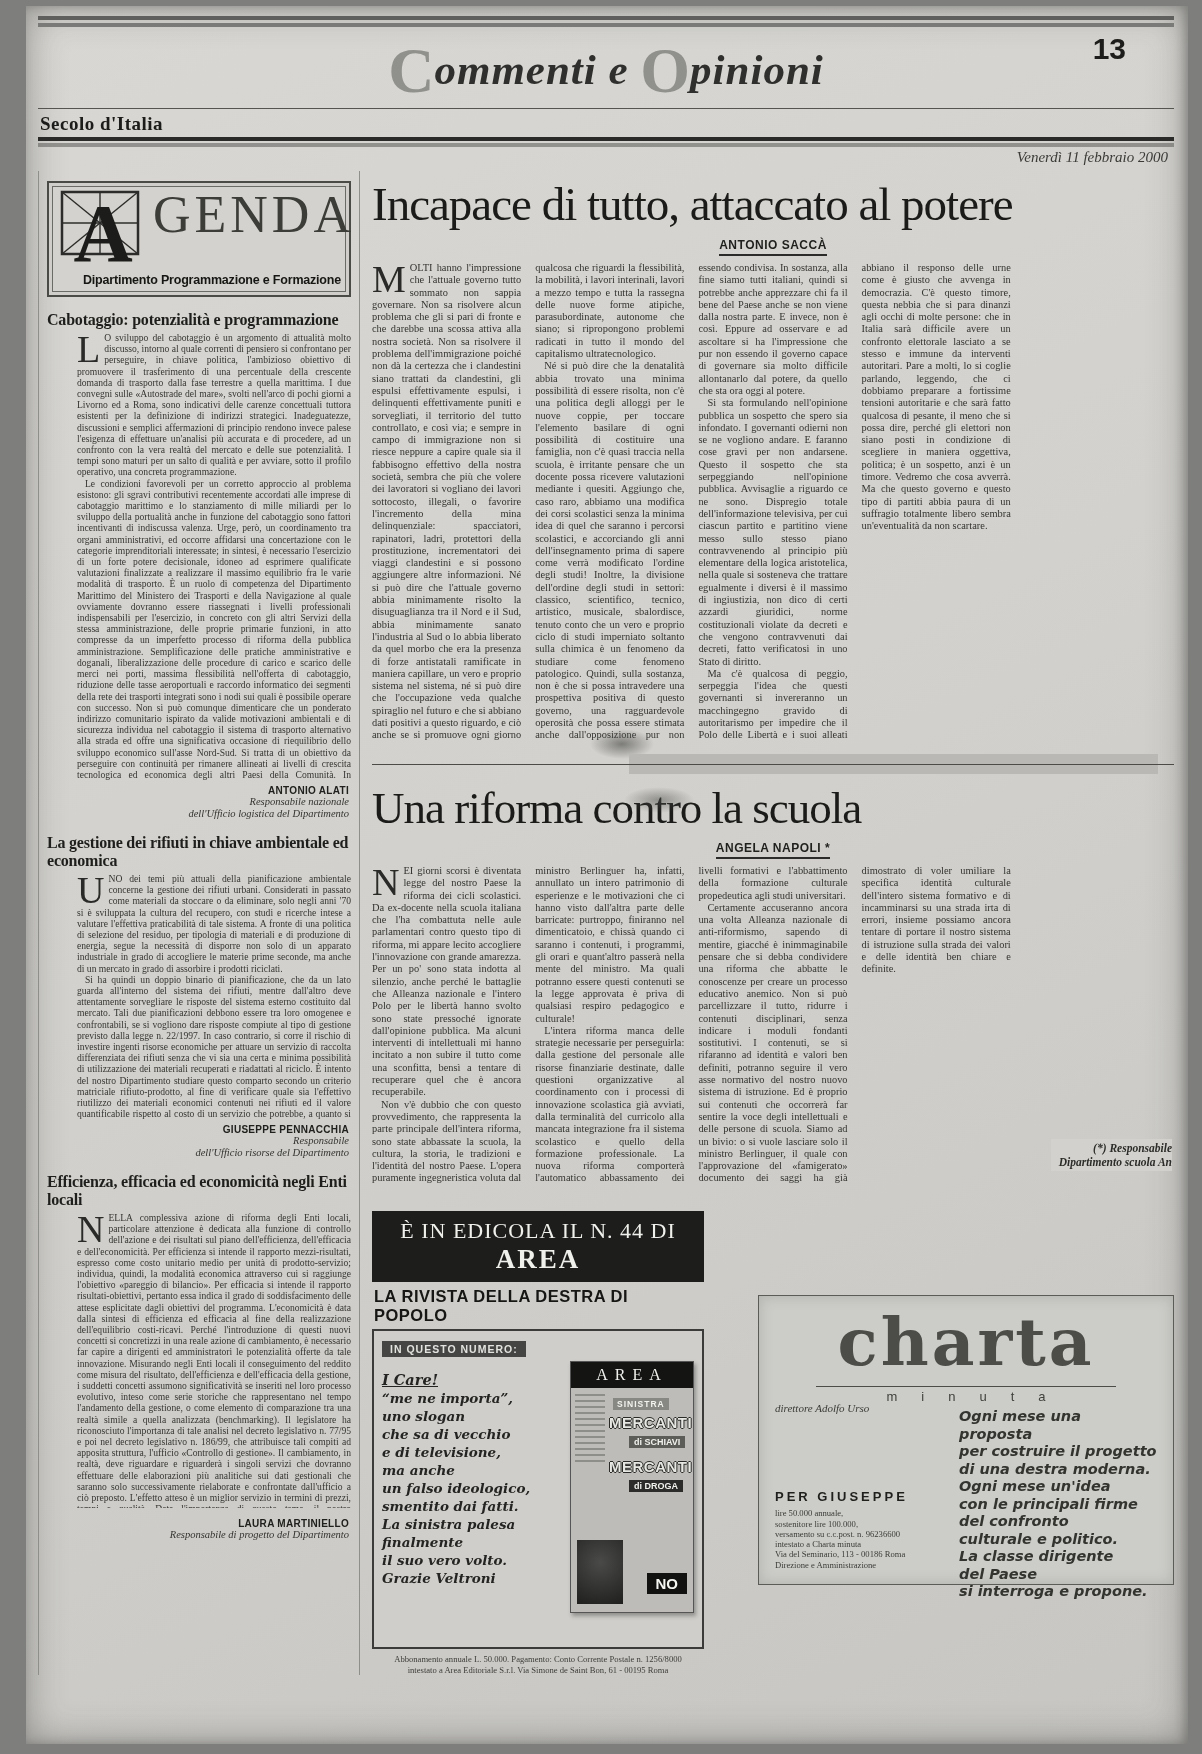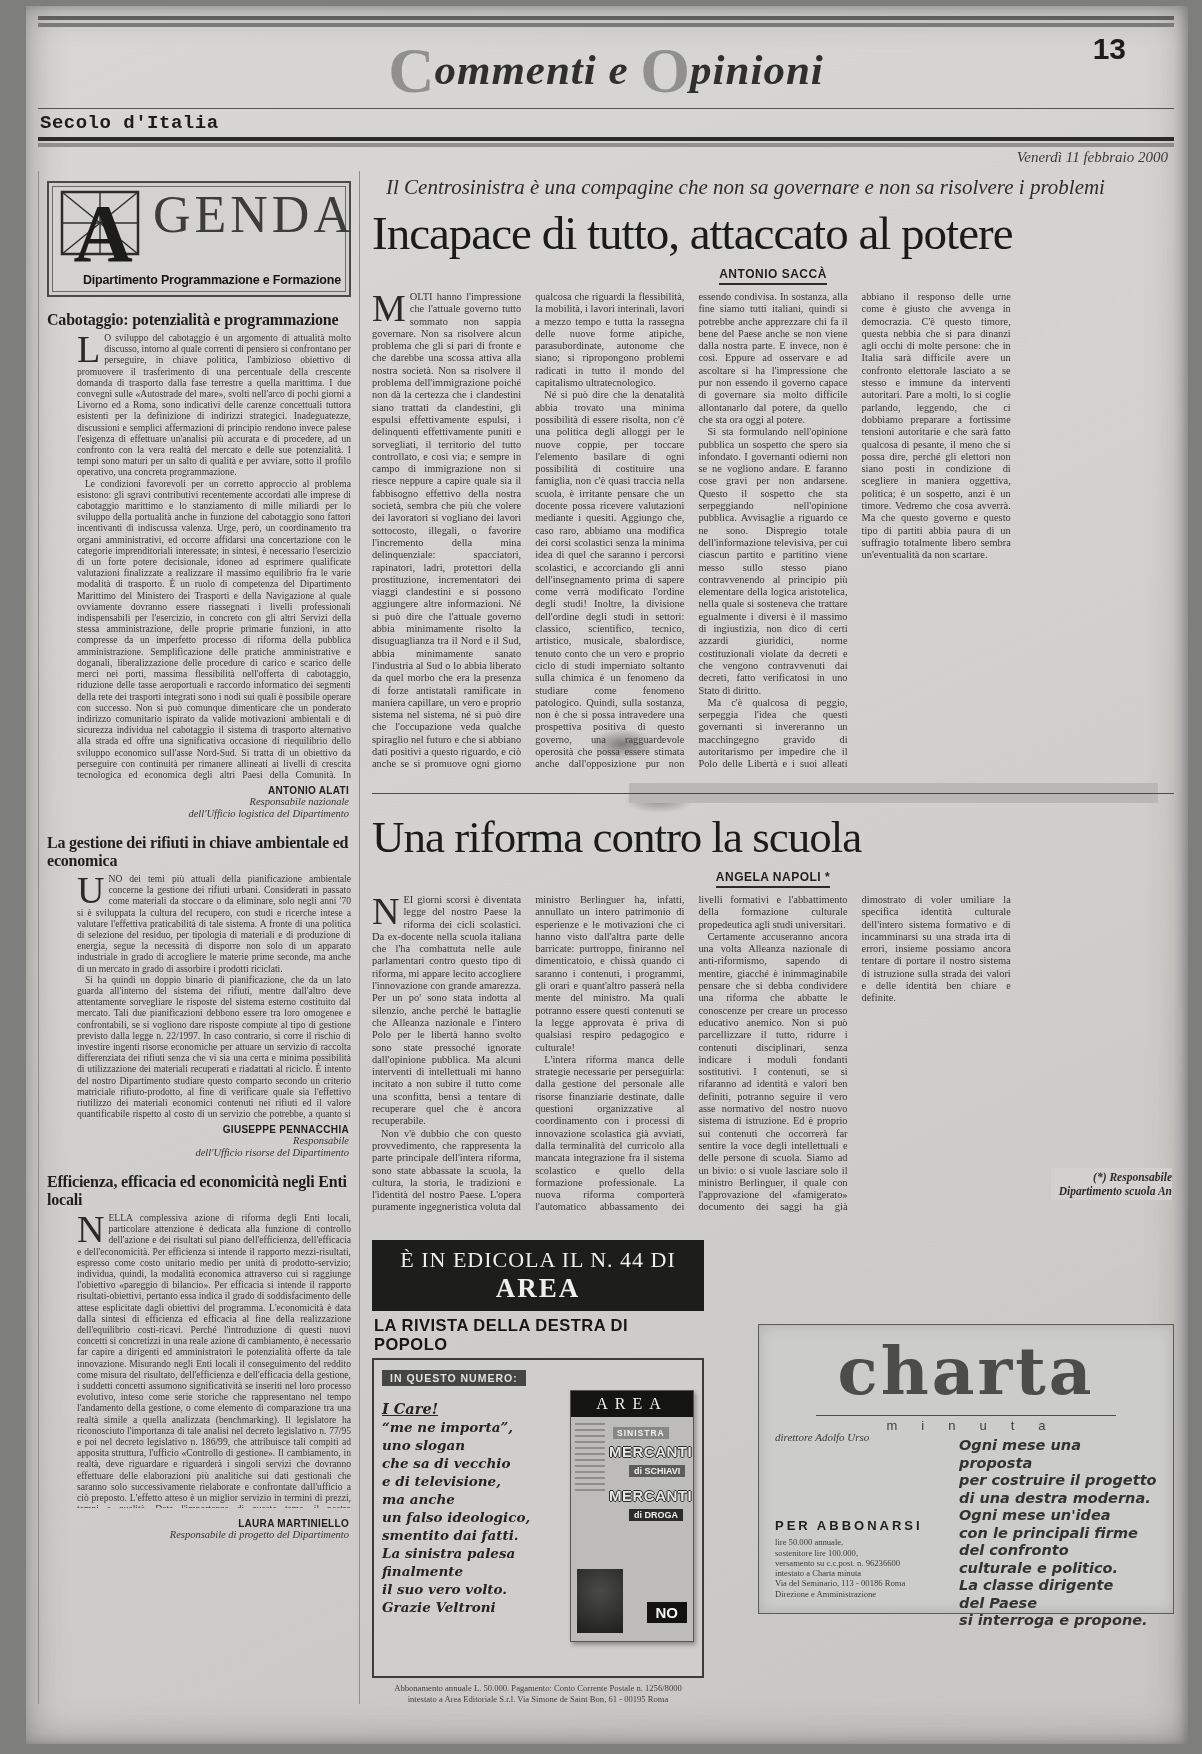--- a/index.html
+++ b/index.html
@@ -22,21 +22,21 @@
   .rule-band{height:4px;background:#5f5f5d;box-shadow:0 7px 0 #7a7a78;}
   .section-header{position:relative;height:72px;margin-top:14px;}
   .section-title{
     position:absolute;left:0;right:0;top:0;text-align:center;
     font-style:italic;font-weight:bold;font-size:43px;color:#2f2f2d;
     letter-spacing:1px;margin:0;
   }
   .bigcap{font-style:normal;font-size:64px;color:#90908d;font-weight:bold;vertical-align:-8px;letter-spacing:0;}
   .pagenum{position:absolute;right:48px;top:-2px;font-family:"Liberation Sans",sans-serif;font-weight:bold;font-size:30px;color:#1d1d1b;}
   .thin-rule{height:1px;background:#55554f;margin-top:2px;}
-  .masthead-row{display:flex;justify-content:space-between;align-items:center;height:24px;padding:2px 2px 0 2px;font-family:Liberation Mono, monospace;}
+  .masthead-row{display:flex;justify-content:space-between;align-items:flex-end;height:24px;padding:2px 2px 0 2px;}
   .masthead{font-weight:bold;font-size:19px;color:#1c1c1a;letter-spacing:.5px;}
   .heavy-rule{height:4px;background:#2a2a28;margin-top:2px;box-shadow:0 6px 0 rgba(90,90,88,.55);}
   .date-row{text-align:right;font-size:15px;color:#3a3a38;padding:8px 6px 0 0;height:18px;font-style:italic;}
   
   .content{display:flex;gap:12px;margin-top:4px;}
   
   .sidebar{width:322px;flex:none;border-left:1px solid #8e8e8a;border-right:1px solid #8e8e8a;padding:0 8px;box-sizing:border-box;}
   .agenda-box{border:2px solid #4a4a46;box-shadow:inset 0 0 0 3px #cfcecb, inset 0 0 0 4px #6a6a66;padding:8px;height:96px;position:relative;margin-top:10px;background:#d3d2ce;}
   .agenda-logo{position:absolute;left:10px;top:6px;}
   .agenda-word{position:absolute;left:104px;top:2px;font-size:52px;letter-spacing:4px;color:#3c3c38;font-family:"Liberation Serif",serif;}
@@ -190,21 +190,20 @@
           <div class="ag-role">
               <div class="bl">Responsabile di progetto del Dipartimento</div>
             </div>
         </div>
       </article>
 
     </aside>
 
     <main class="main">
 
-      <div class="kicker">Il Centrosinistra è una compagine che non sa governare e non sa risolvere i problemi</div>
       <h2 class="headline">Incapace di tutto, attaccato al potere</h2>
       <div class="byline"><span>ANTONIO SACCÀ</span></div>
 
       <div class="cols cols5a drop">
           <p>MOLTI hanno l'impressione che l'attuale governo tutto sommato non sappia governare. Non sa risolvere alcun problema che gli si pari di fronte e che darebbe una scossa attiva alla nostra società. Non sa risolvere il problema dell'immigrazione poiché non dà la certezza che i clandestini siano trattati da clandestini, gli espulsi effettivamente espulsi, i delinquenti effettivamente puniti e sorvegliati, il territorio del tutto controllato, e così via; e sempre in campo di immigrazione non si riesce neppure a capire quale sia il fabbisogno effettivo della nostra società, sembra che più che volere dei lavoratori si vogliano dei lavori sottocosto, illegali, o favorire l'incremento della mina delinquenziale: spacciatori, rapinatori, ladri, protettori della prostituzione, incrementatori dei viaggi clandestini e si possono aggiungere altre informazioni. Né si può dire che l'attuale governo abbia minimamente risolto la disuguaglianza tra il Nord e il Sud, abbia minimamente sanato l'industria al Sud o lo abbia liberato da quel morbo che era la presenza di forze antistatali ramificate in maniera capillare, un vero e proprio sistema nel sistema, né si può dire che l'occupazione veda qualche spiraglio nel futuro e che si abbiano dati positivi a questo riguardo, e ciò anche se si promuove ogni giorno qualcosa che riguardi la flessibilità, la mobilità, i lavori interinali, lavori a mezzo tempo e tutta la rassegna delle nuove forme atipiche, parasubordinate, autonome che siano; si ripropongono problemi radicati in tutto il mondo del capitalismo ultratecnologico.</p>
           <p>Né si può dire che la denatalità abbia trovato una minima possibilità di essere risolta, non c'è una politica degli alloggi per le nuove coppie, per toccare l'elemento basilare di ogni possibilità di costituire una famiglia, non c'è quasi traccia nella scuola, è irritante pensare che un docente possa ricevere valutazioni mediante i quesiti. Aggiungo che, caso raro, abbiamo una modifica dei corsi scolastici senza la minima idea di quel che saranno i percorsi scolastici, e accorciando gli anni dell'insegnamento prima di sapere come verrà modificato l'ordine degli studi! Inoltre, la divisione dell'ordine degli studi in settori: classico, scientifico, tecnico, artistico, musicale, sbalordisce, tenuto conto che un vero e proprio ciclo di studi imperniato soltanto sulla chimica è un fenomeno da studiare come fenomeno patologico. Quindi, sulla sostanza, non è che si possa intravedere una prospettiva positiva di questo governo, una ragguardevole operosità che possa essere stimata anche dall'opposizione pur non essendo condivisa. In sostanza, alla fine siamo tutti italiani, quindi si potrebbe anche apprezzare chi fa il bene del Paese anche se non viene dalla nostra parte. E invece, non è così. Eppure ad osservare e ad ascoltare si ha l'impressione che pur non essendo il governo capace di governare sia molto difficile allontanarlo dal potere, da quello che sta ora oggi al potere.</p>
           <p>Si sta formulando nell'opinione pubblica un sospetto che spero sia infondato. I governanti odierni non se ne vogliono andare. E faranno cose gravi per non andarsene. Questo il sospetto che sta serpeggiando nell'opinione pubblica. Avvisaglie a riguardo ce ne sono. Dispregio totale dell'informazione televisiva, per cui ciascun partito e partitino viene messo sullo stesso piano contravvenendo al principio più elementare della logica aristotelica, nella quale si sosteneva che trattare egualmente i diversi è il massimo di ingiustizia, non dico di certi azzardi giuridici, norme costituzionali violate da decreti e che vengono contravvenuti dai decreti, fatto verificatosi in uno Stato di diritto.</p>
           <p>Ma c'è qualcosa di peggio, serpeggia l'idea che questi governanti si invereranno un macchingegno gravido di autoritarismo per impedire che il Polo delle Libertà e i suoi alleati abbiano il responso delle urne come è giusto che avvenga in democrazia. C'è questo timore, questa nebbia che si para dinanzi agli occhi di molte persone: che in Italia sarà difficile avere un confronto elettorale lasciato a se stesso e immune da interventi autoritari. Pare a molti, lo si coglie parlando, leggendo, che ci dobbiamo preparare a fortissime tensioni autoritarie e che sarà fatto qualcosa di pesante, il meno che si possa dire, perché gli elettori non siano posti in condizione di scegliere in maniera oggettiva, politica; è un sospetto, anzi è un timore. Vedremo che cosa avverrà. Ma che questo governo e questo tipo di partiti abbia paura di un suffragio totalmente libero sembra un'eventualità da non scartare.</p>
         </div>
 
@@ -270,21 +269,21 @@
               <div class="bl">intestato a Area Editoriale S.r.l. Via Simone de Saint Bon, 61 - 00195 Roma</div>
             </div>
         </div>
 
         <div class="right-stack">
           <div class="charta">
             <div class="charta-logo">charta</div>
             <div class="charta-minuta">minuta</div>
             <div class="charta-dir">direttore Adolfo Urso</div>
             <div class="charta-sub">
-              <div class="charta-sub-title">PER ABBONARSI</div>
+              <div class="charta-sub-title">PER GIUSEPPE</div>
               <div class="charta-sub-details">
                   <div class="bl">lire 50.000 annuale,</div>
                   <div class="bl">sostenitore lire 100.000,</div>
                   <div class="bl">versamento su c.c.post. n. 96236600</div>
                   <div class="bl">intestato a Charta minuta</div>
                   <div class="bl">Via del Seminario, 113 - 00186 Roma</div>
                   <div class="bl">Direzione e Amministrazione</div>
                 </div>
             </div>
             <div class="charta-promo">

